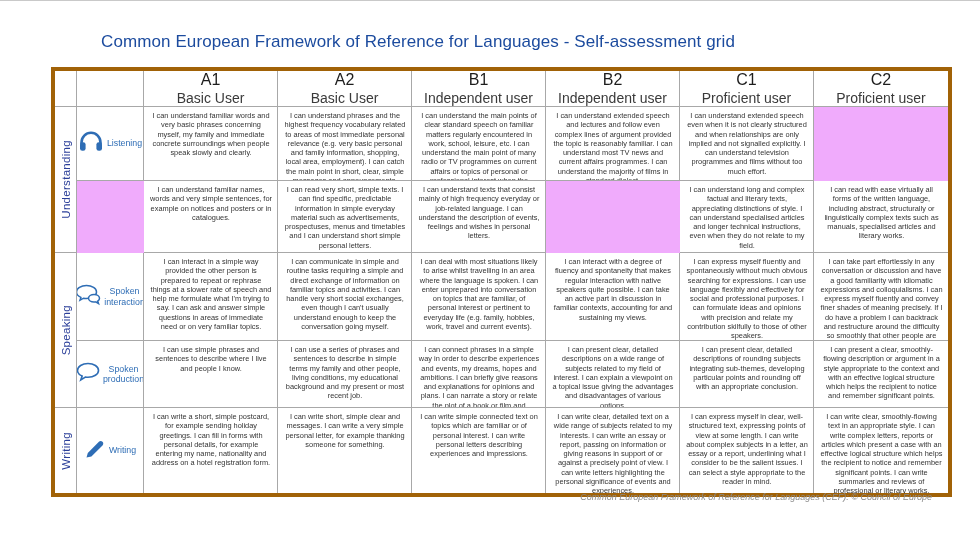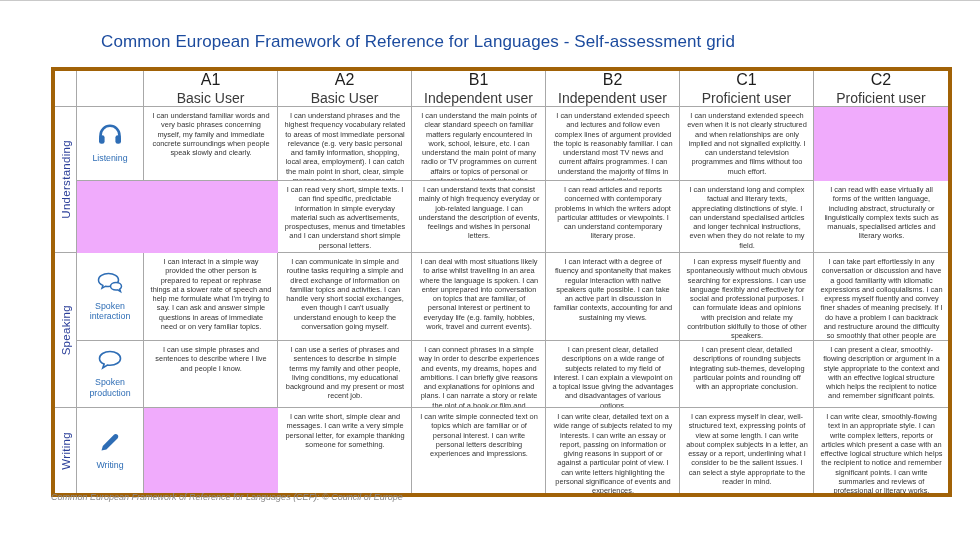--- a/index.html
+++ b/index.html
@@ -26,28 +26,28 @@
   .last-col{border-right:none;}
   .last-row{border-bottom:none;}
   .level{display:flex;flex-direction:column;align-items:center;justify-content:center;padding-top:1px;}
   .level-code{font-size:16px;color:#1d1d1d;line-height:1.05;}
   .level-user{font-size:14px;color:#3a3a3a;margin-top:2px;}
   .cat{display:flex;align-items:center;justify-content:center;}
   .vert{
     writing-mode:vertical-rl;transform:rotate(180deg);
     font-size:11.5px;color:#2b3f99;letter-spacing:.3px;white-space:nowrap;
   }
-  .skill{display:flex;flex-direction:column;align-items:center;justify-content:center;gap:3px;padding:2px;}
+  .skill{display:flex;flex-direction:row;align-items:center;justify-content:center;gap:3px;padding:2px;}
   .skill-label{font-size:8.8px;color:#2e6db5;text-align:center;line-height:1.15;}
   .desc{
     padding:4px 5px 3px 6px;font-size:7.4px;line-height:1.25;color:#333333;
     text-align:center;
   }
   .footer{
-    position:absolute;top:492px;left:51px;width:894px;
+    position:absolute;top:492px;left:38px;width:894px;text-align:right;
     font-size:9px;font-style:italic;color:#8c8c8c;
   }
 </style>
 </head>
 <body>
 
 <div class="top-edge"></div>
 
 <h1 class="title">Common European Framework of Reference for Languages - Self-assessment grid</h1>
 
@@ -125,41 +125,42 @@
     </span>
     <span class="skill-label">Writing</span>
   </div>
 
   <div class="cell desc" style="grid-row:2;grid-column:3">I can understand familiar words and very basic phrases concerning myself, my family and immediate concrete surroundings when people speak slowly and clearly.</div>
   <div class="cell desc" style="grid-row:2;grid-column:4">I can understand phrases and the highest frequency vocabulary related to areas of most immediate personal relevance (e.g. very basic personal and family information, shopping, local area, employment). I can catch the main point in short, clear, simple messages and announcements.</div>
   <div class="cell desc" style="grid-row:2;grid-column:5">I can understand the main points of clear standard speech on familiar matters regularly encountered in work, school, leisure, etc. I can understand the main point of many radio or TV programmes on current affairs or topics of personal or professional interest when the delivery is relatively slow and clear.</div>
   <div class="cell desc" style="grid-row:2;grid-column:6">I can understand extended speech and lectures and follow even complex lines of argument provided the topic is reasonably familiar. I can understand most TV news and current affairs programmes. I can understand the majority of films in standard dialect.</div>
   <div class="cell desc" style="grid-row:2;grid-column:7">I can understand extended speech even when it is not clearly structured and when relationships are only implied and not signalled explicitly. I can understand television programmes and films without too much effort.</div>
 
+  <div class="cell desc" style="grid-row:3;grid-column:3">I can understand familiar names, words and very simple sentences, for example on notices and posters or in catalogues.</div>
   <div class="cell desc" style="grid-row:3;grid-column:4">I can read very short, simple texts. I can find specific, predictable information in simple everyday material such as advertisements, prospectuses, menus and timetables and I can understand short simple personal letters.</div>
   <div class="cell desc" style="grid-row:3;grid-column:5">I can understand texts that consist mainly of high frequency everyday or job-related language. I can understand the description of events, feelings and wishes in personal letters.</div>
-  <div class="cell desc" style="grid-row:3;grid-column:6">I can read articles and reports concerned with contemporary problems in which the writers adopt particular attitudes or viewpoints. I can understand contemporary literary prose.</div>
   <div class="cell desc" style="grid-row:3;grid-column:7">I can understand long and complex factual and literary texts, appreciating distinctions of style. I can understand specialised articles and longer technical instructions, even when they do not relate to my field.</div>
   <div class="cell desc last-col" style="grid-row:3;grid-column:8">I can read with ease virtually all forms of the written language, including abstract, structurally or linguistically complex texts such as manuals, specialised articles and literary works.</div>
 
   <div class="cell desc" style="grid-row:4;grid-column:3">I can interact in a simple way provided the other person is prepared to repeat or rephrase things at a slower rate of speech and help me formulate what I'm trying to say. I can ask and answer simple questions in areas of immediate need or on very familiar topics.</div>
   <div class="cell desc" style="grid-row:4;grid-column:4">I can communicate in simple and routine tasks requiring a simple and direct exchange of information on familiar topics and activities. I can handle very short social exchanges, even though I can't usually understand enough to keep the conversation going myself.</div>
   <div class="cell desc" style="grid-row:4;grid-column:5">I can deal with most situations likely to arise whilst travelling in an area where the language is spoken. I can enter unprepared into conversation on topics that are familiar, of personal interest or pertinent to everyday life (e.g. family, hobbies, work, travel and current events).</div>
   <div class="cell desc" style="grid-row:4;grid-column:6">I can interact with a degree of fluency and spontaneity that makes regular interaction with native speakers quite possible. I can take an active part in discussion in familiar contexts, accounting for and sustaining my views.</div>
   <div class="cell desc" style="grid-row:4;grid-column:7">I can express myself fluently and spontaneously without much obvious searching for expressions. I can use language flexibly and effectively for social and professional purposes. I can formulate ideas and opinions with precision and relate my contribution skilfully to those of other speakers.</div>
   <div class="cell desc last-col" style="grid-row:4;grid-column:8">I can take part effortlessly in any conversation or discussion and have a good familiarity with idiomatic expressions and colloquialisms. I can express myself fluently and convey finer shades of meaning precisely. If I do have a problem I can backtrack and restructure around the difficulty so smoothly that other people are hardly aware of it.</div>
 
   <div class="cell desc" style="grid-row:5;grid-column:3">I can use simple phrases and sentences to describe where I live and people I know.</div>
   <div class="cell desc" style="grid-row:5;grid-column:4">I can use a series of phrases and sentences to describe in simple terms my family and other people, living conditions, my educational background and my present or most recent job.</div>
   <div class="cell desc" style="grid-row:5;grid-column:5">I can connect phrases in a simple way in order to describe experiences and events, my dreams, hopes and ambitions. I can briefly give reasons and explanations for opinions and plans. I can narrate a story or relate the plot of a book or film and describe my reactions.</div>
   <div class="cell desc" style="grid-row:5;grid-column:6">I can present clear, detailed descriptions on a wide range of subjects related to my field of interest. I can explain a viewpoint on a topical issue giving the advantages and disadvantages of various options.</div>
   <div class="cell desc" style="grid-row:5;grid-column:7">I can present clear, detailed descriptions of rounding subjects integrating sub-themes, developing particular points and rounding off with an appropriate conclusion.</div>
   <div class="cell desc last-col" style="grid-row:5;grid-column:8">I can present a clear, smoothly-flowing description or argument in a style appropriate to the context and with an effective logical structure which helps the recipient to notice and remember significant points.</div>
 
+  <div class="cell desc last-row" style="grid-row:6;grid-column:3">I can write a short, simple postcard, for example sending holiday greetings. I can fill in forms with personal details, for example entering my name, nationality and address on a hotel registration form.</div>
   <div class="cell desc last-row" style="grid-row:6;grid-column:4">I can write short, simple clear and messages. I can write a very simple personal letter, for example thanking someone for something.</div>
   <div class="cell desc last-row" style="grid-row:6;grid-column:5">I can write simple connected text on topics which are familiar or of personal interest. I can write personal letters describing experiences and impressions.</div>
-  <div class="cell desc last-row" style="grid-row:6;grid-column:6">I can write clear, detailed text on a wide range of subjects related to my interests. I can write an essay or report, passing on information or giving reasons in support of or against a particular point of view. I can write letters highlighting the personal significance of events and experiences.</div>
+  <div class="cell desc last-row" style="grid-row:6;grid-column:6">I can write clear, detailed text on a wide range of subjects related to my interests. I can write an essay or report, passing on information or giving reasons in support of or against a precisely point of view. I can write letters highlighting the personal significance of events and experiences.</div>
   <div class="cell desc last-row" style="grid-row:6;grid-column:7">I can express myself in clear, well-structured text, expressing points of view at some length. I can write about complex subjects in a letter, an essay or a report, underlining what I consider to be the salient issues. I can select a style appropriate to the reader in mind.</div>
   <div class="cell desc last-row last-col" style="grid-row:6;grid-column:8">I can write clear, smoothly-flowing text in an appropriate style. I can write complex letters, reports or articles which present a case with an effective logical structure which helps the recipient to notice and remember significant points. I can write summaries and reviews of professional or literary works.</div>
 
 </div>
 
 <div class="footer">Common European Framework of Reference for Languages (CEF): © Council of Europe</div>
 
 </body></html>

